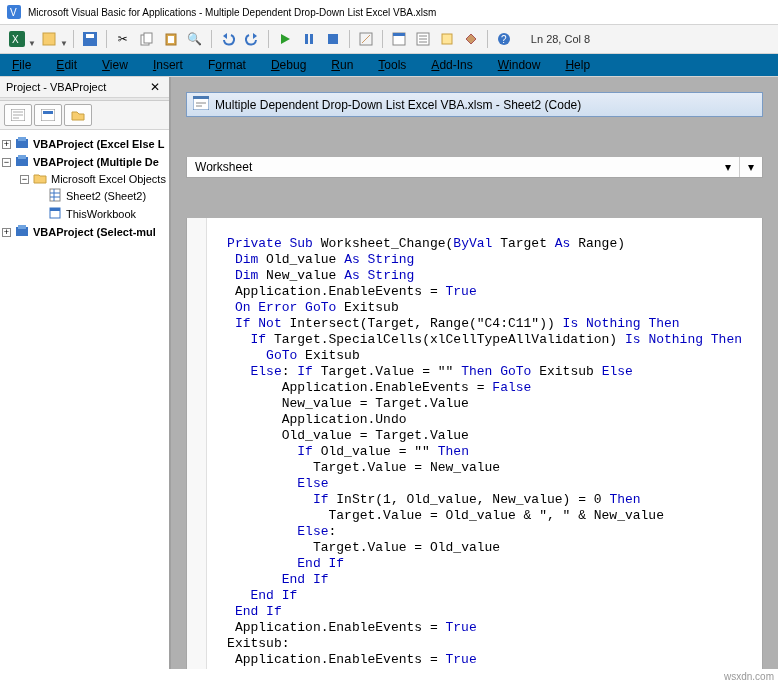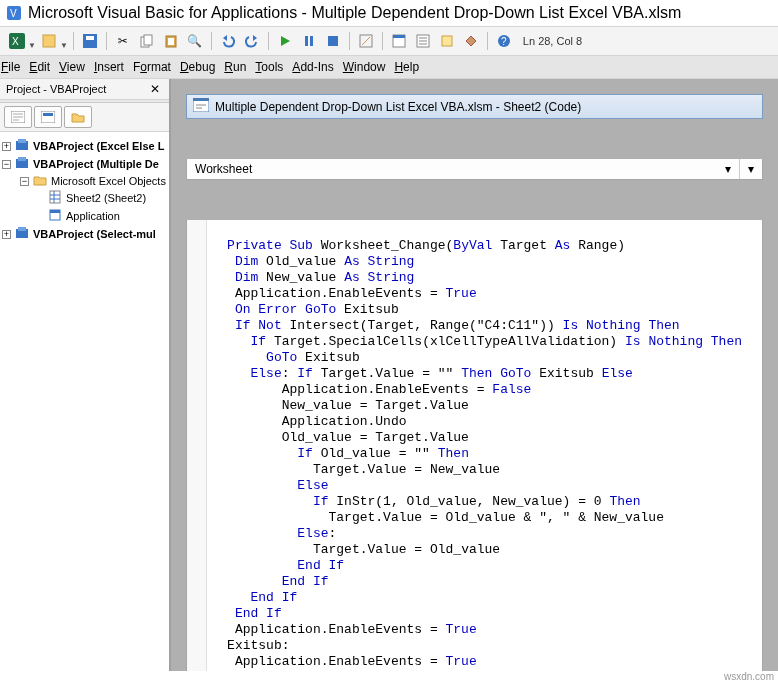--- a/index.html
+++ b/index.html
@@ -1,25 +1,25 @@
 <!DOCTYPE html>
 <html><head>
 <meta charset="utf-8">
 <style>
 * { box-sizing: border-box; }
 body { margin:0; font-family: "Segoe UI", Tahoma, sans-serif; font-size:12px; background:#fff; color:#000; width:778px; }
 .title-bar { background:#fff; padding:4px 6px; display:flex; align-items:center; gap:6px; border-bottom:1px solid #d4d4d4;}
 .title-icon { width:16px; height:16px; display:flex; align-items:center; justify-content:center; font-size:10px;}
-.title-text { font-size:16px; }
+.title-text { font-size:10px; }
 .toolbar { background:#f4f4f4; padding:3px 6px; display:flex; align-items:center; gap:2px; border-bottom:1px solid #d4d4d4; flex-wrap:wrap;}
 .toolbar .btn { width:22px; height:22px; display:flex; align-items:center; justify-content:center; border-radius:2px; cursor:pointer;}
 .toolbar .sep { width:1px; height:18px; background:#c0c0c0; margin:0 3px;}
 .dd { font-size:8px; color:#555; position:relative; top:4px; margin-left:-2px;}
-.status { font-size:11px; color:#333; padding:0 6px;}
-.menu-bar { padding:4px 1px; display:flex; gap:9px; border-bottom:1px solid #d4d4d4; background:#e5e5e5;}
+.status { font-size:11px; color:#333; padding:0 6px;margin-left:8px;}
+.menu-bar { padding:4px 12px; display:flex; gap:25px; border-bottom:1px solid #d4d4d4; background:#0369a1;}
 .menu-item { font-size:12px; cursor:default; }
 .menu-item u { text-decoration:underline; }
 .main { display:flex; height:592px;}
 .project-panel { width:192px; border-right:2px solid #a0a0a0; display:flex; flex-direction:column;}
 .panel-header { background:#f4f4f4; padding:3px 6px; font-size:11px; border-bottom:1px solid #d4d4d4; display:flex; justify-content:space-between; align-items:center;}
 .panel-close { width:16px; height:14px; display:flex; align-items:center; justify-content:center; font-size:12px; cursor:pointer;}
 .panel-toolbar { background:#f4f4f4; padding:3px 4px; display:flex; gap:2px; border-bottom:1px solid #d4d4d4;}
 .panel-toolbar .btn { width:28px; height:22px; border:1px solid #adadad; background:#fdfdfd; display:flex; align-items:center; justify-content:center; font-size:11px; border-radius:2px;}
 .tree { flex:1; overflow:auto; padding:4px 2px; font-size:11px; border-top:1px solid #fff;}
 .tree-row { display:flex; align-items:center; gap:4px; padding:1px 0; white-space:nowrap; cursor:default;}
@@ -234,21 +234,21 @@
               <path d="M2 5 h10 M2 9 h10 M6 1 v12" stroke="#3a74c4"></path>
             </svg></span>
           <span>Sheet2 (Sheet2)</span>
         </div>
       <div class="tree-row">
           <span class="ind" style="width:42px"></span>
           <span><svg width="14" height="14">
               <rect x="2" y="2" width="10" height="10" fill="#fff" stroke="#3a74c4"></rect>
               <rect x="2" y="2" width="10" height="3" fill="#3a74c4"></rect>
             </svg></span>
-          <span>Application</span>
+          <span>ThisWorkbook</span>
         </div>
       <div class="tree-row">
           <span class="expander">+</span>
           <span><svg width="14" height="14">
               <rect x="1" y="3" width="12" height="9" fill="#3a74c4"></rect>
               <rect x="3" y="1" width="8" height="4" fill="#6fa3e0"></rect>
             </svg></span>
           <span class="bold">VBAProject (Select-mul</span>
         </div>
     </div>

